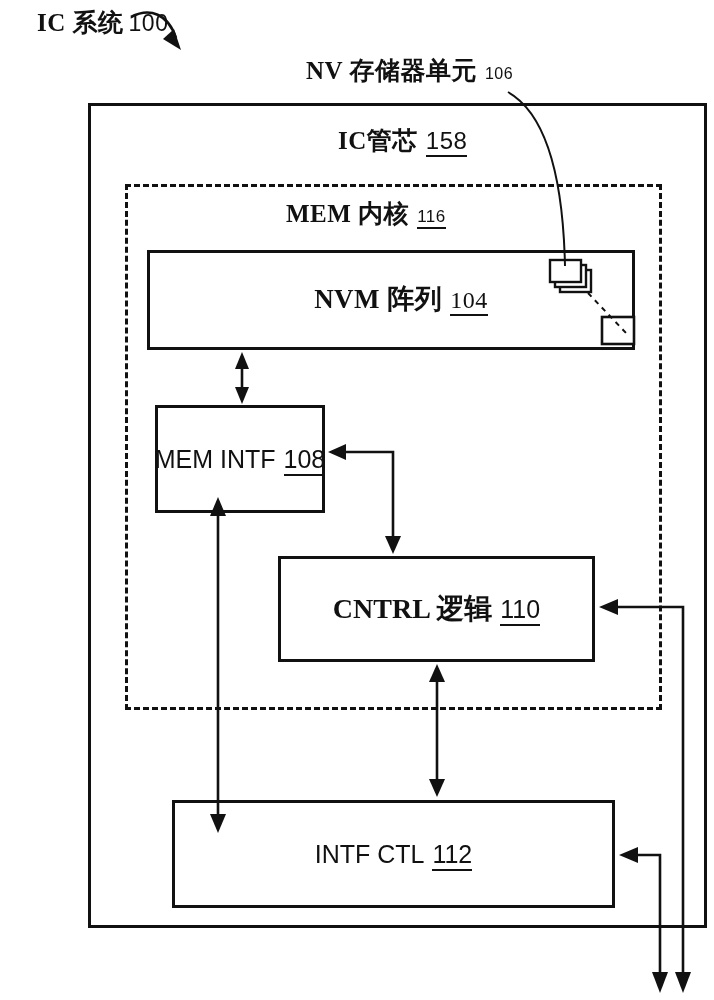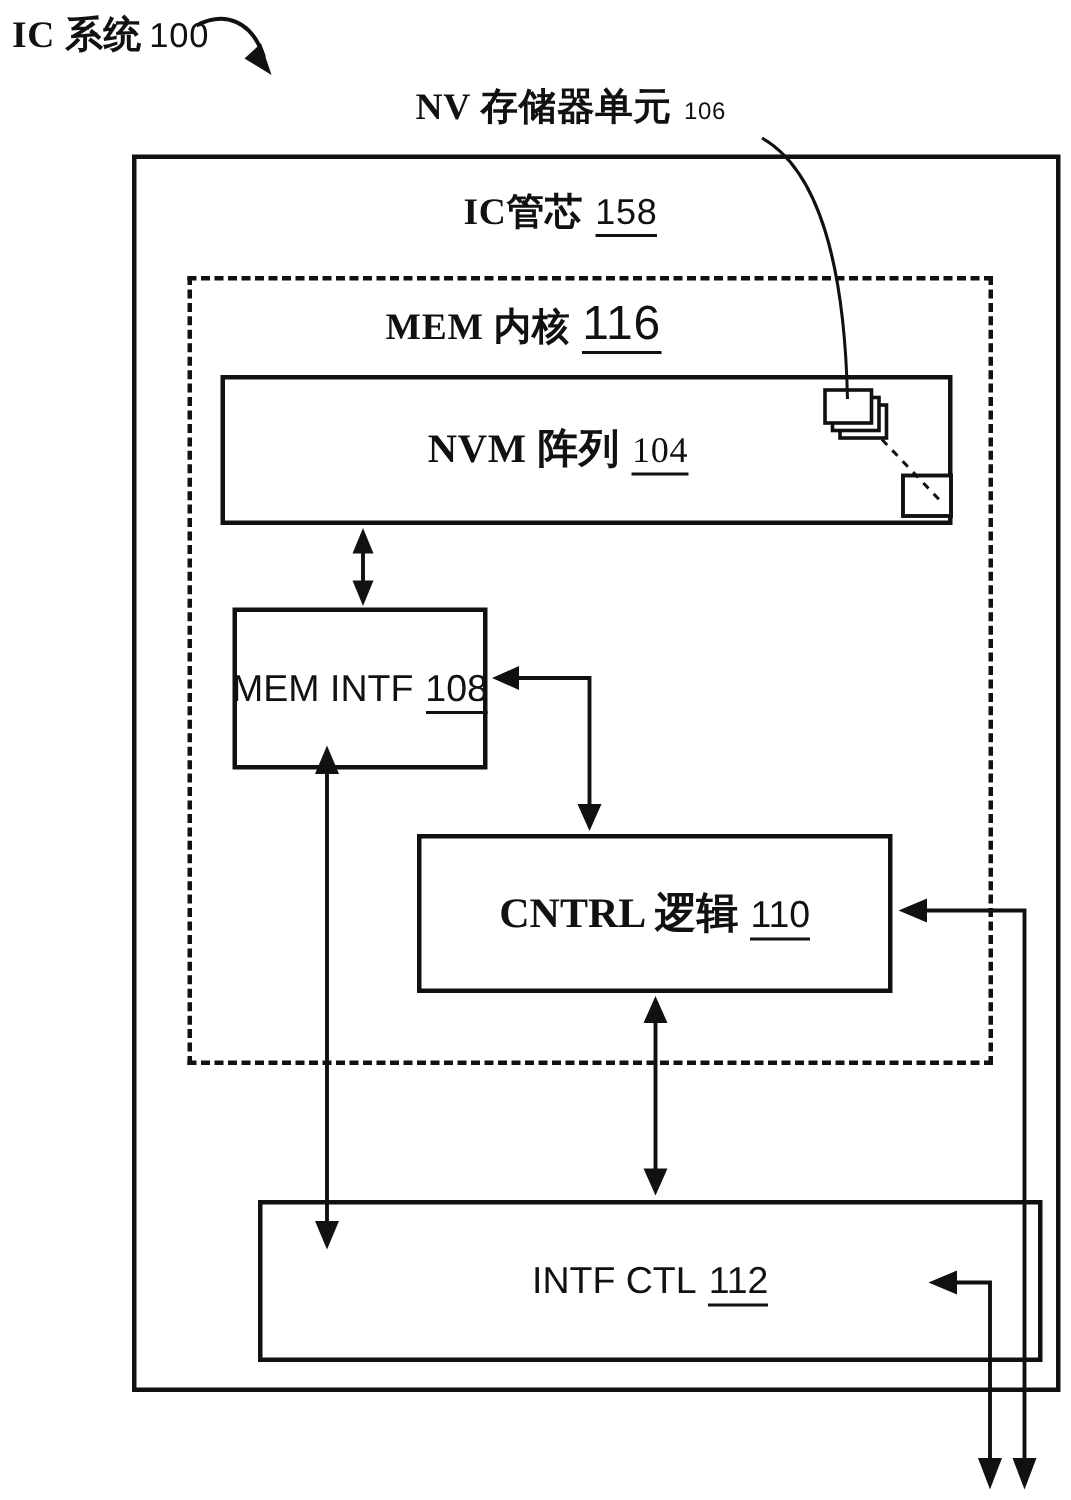--- a/index.html
+++ b/index.html
@@ -18,20 +18,21 @@
     box-sizing:border-box;
     display:flex;align-items:center;justify-content:center;
   }
   .box.dashedbox{border-style:dashed;}
   .lbl{
     position:absolute;
     white-space:nowrap;
     font-weight:bold;
     font-size:24px;
     letter-spacing:0.5px;
+    margin-left:29px;
   }
   .serif-lbl{font-family:"Liberation Serif","DejaVu Serif",serif;font-weight:bold;}
   .sans-lbl{font-family:"Liberation Sans","DejaVu Sans",sans-serif;font-weight:400;}
   .ref{
     font-family:"Liberation Sans","DejaVu Sans",sans-serif;
     font-weight:400;
     margin-left:8px;
   }
   .ref-u{
     border-bottom:2px solid #111;
@@ -53,31 +54,31 @@
   <div class="box" style="left:147px;top:250px;width:488px;height:100px;"></div>
 
   <div class="box" style="left:155px;top:405px;width:170px;height:108px;">
     <span class="boxlabel sans-lbl" style="font-size:25px;"><span>MEM INTF</span><span class="ref ref-u" style="font-size:25px;">108</span></span>
   </div>
 
   <div class="box" style="left:278px;top:556px;width:317px;height:106px;">
     <span class="boxlabel serif-lbl" style="font-size:28px;"><span>CNTRL 逻辑</span><span class="ref ref-u" style="font-size:25px;">110</span></span>
   </div>
 
-  <div class="box" style="left:172px;top:800px;width:523px;height:108px;">
+  <div class="box" style="left:172px;top:800px;width:443px;height:108px;">
     <span class="boxlabel sans-lbl" style="font-size:25px;"><span>INTF CTL</span><span class="ref ref-u" style="font-size:25px;">112</span></span>
   </div>
 
   <div class="lbl serif-lbl" style="left:8px;top:6px;font-size:25px;"><span>IC 系统</span><span class="ref" style="font-size:23px;margin-left:5px;">100</span></div>
 
   <div class="lbl serif-lbl" style="left:277px;top:54px;font-size:25px;"><span>NV 存储器单元</span><span class="ref" style="font-size:16px;">106</span></div>
 
   <div class="lbl serif-lbl" style="left:309px;top:124px;font-size:25px;"><span>IC管芯</span><span class="ref ref-u" style="font-size:24px;">158</span></div>
 
-  <div class="lbl serif-lbl" style="left:257px;top:197px;font-size:25px;"><span>MEM 内核</span><span class="ref ref-u" style="font-size:32px;">116</span></div>
+  <div class="lbl serif-lbl" style="left:257px;top:197px;font-size:25px;"><span>MEM 内核</span><span class="ref ref-u" style="font-size:17px;">116</span></div>
 
   <div class="lbl serif-lbl ctr" style="left:147px;top:281px;width:450px;font-size:27px;"><span>NVM 阵列</span><span class="ref ref-u" style="font-size:24px;font-family:Liberation Serif, serif;">104</span></div>
 
   <svg class="overlay" width="714" height="1000" viewBox="0 0 714 1000">
     <g stroke="#111" stroke-width="2.6" fill="none">
 
       <line x1="242" y1="356" x2="242" y2="400"></line>
 
       <line x1="218" y1="501" x2="218" y2="828"></line>
 

